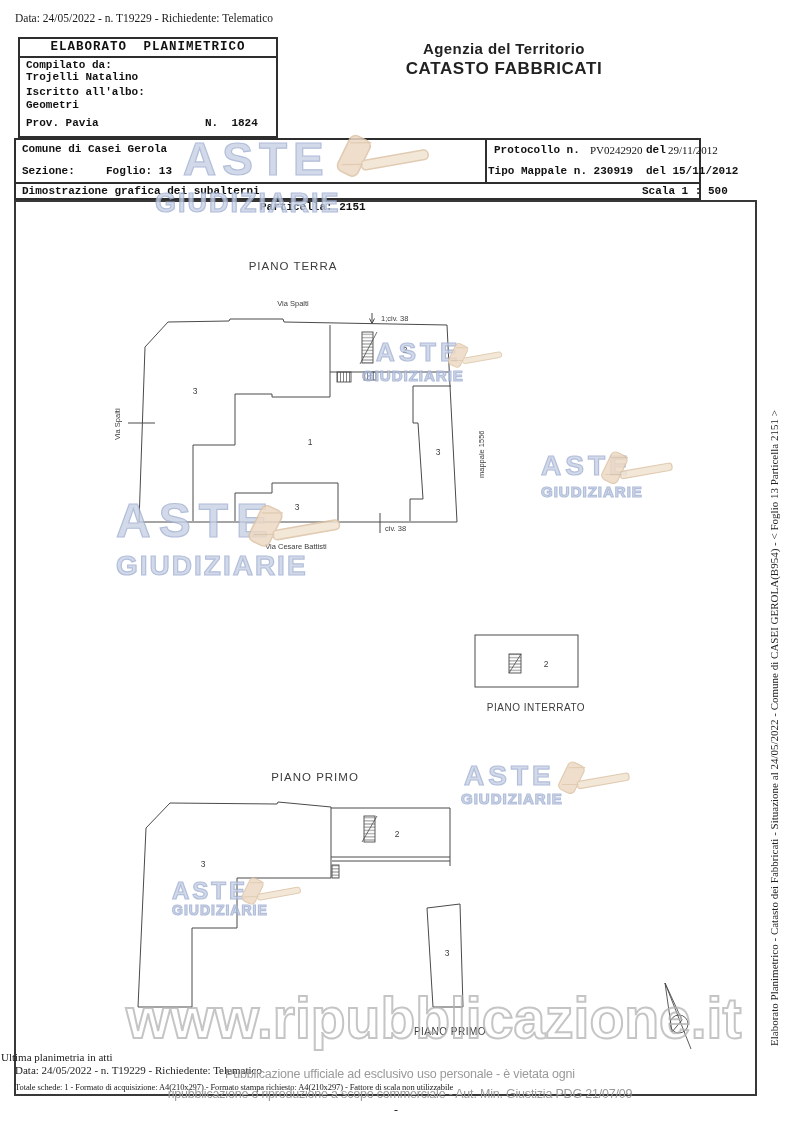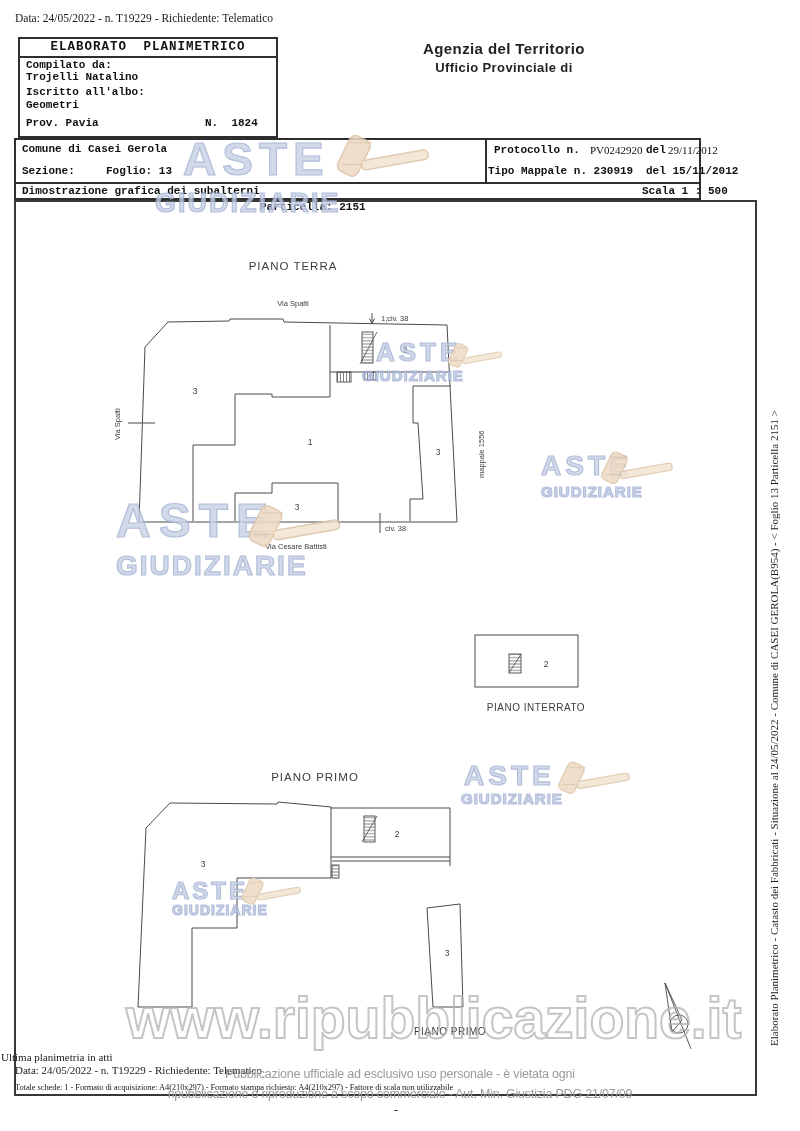--- a/index.html
+++ b/index.html
@@ -67,21 +67,21 @@
   <span class="elab-line mono" style="top:20px;">Compilato da:</span>
   <span class="elab-line mono" style="top:32px;">Trojelli Natalino</span>
   <span class="elab-line mono" style="top:47px;">Iscritto all'albo:</span>
   <span class="elab-line mono" style="top:60px;">Geometri</span>
   <span class="elab-line mono" style="top:78px;">Prov. Pavia</span>
   <span class="elab-line mono" style="top:78px;left:185px;">N.  1824</span>
 </div>
 
 <div class="abs agency">
   <div class="l1">Agenzia del Territorio</div>
-  <div class="l3">Ufficio Provinciale di</div>
+  <div class="l2">CATASTO FABBRICATI</div>
 </div>
 
 <div class="abs reg-table">
   <span class="mono" style="left:6px;top:3px;">Comune di Casei Gerola</span>
   <span class="mono" style="left:6px;top:25px;">Sezione:</span>
   <span class="mono" style="left:90px;top:25px;">Foglio: 13</span>
   <span class="mono" style="left:244px;top:25px;margin-top:36px;">Particella: 2151</span>
   <span class="mono" style="left:478px;top:4px;">Protocollo n.</span>
   <span class="val-serif" style="left:574px;top:4px;">PV0242920</span>
   <span class="mono" style="left:630px;top:4px;">del</span>

